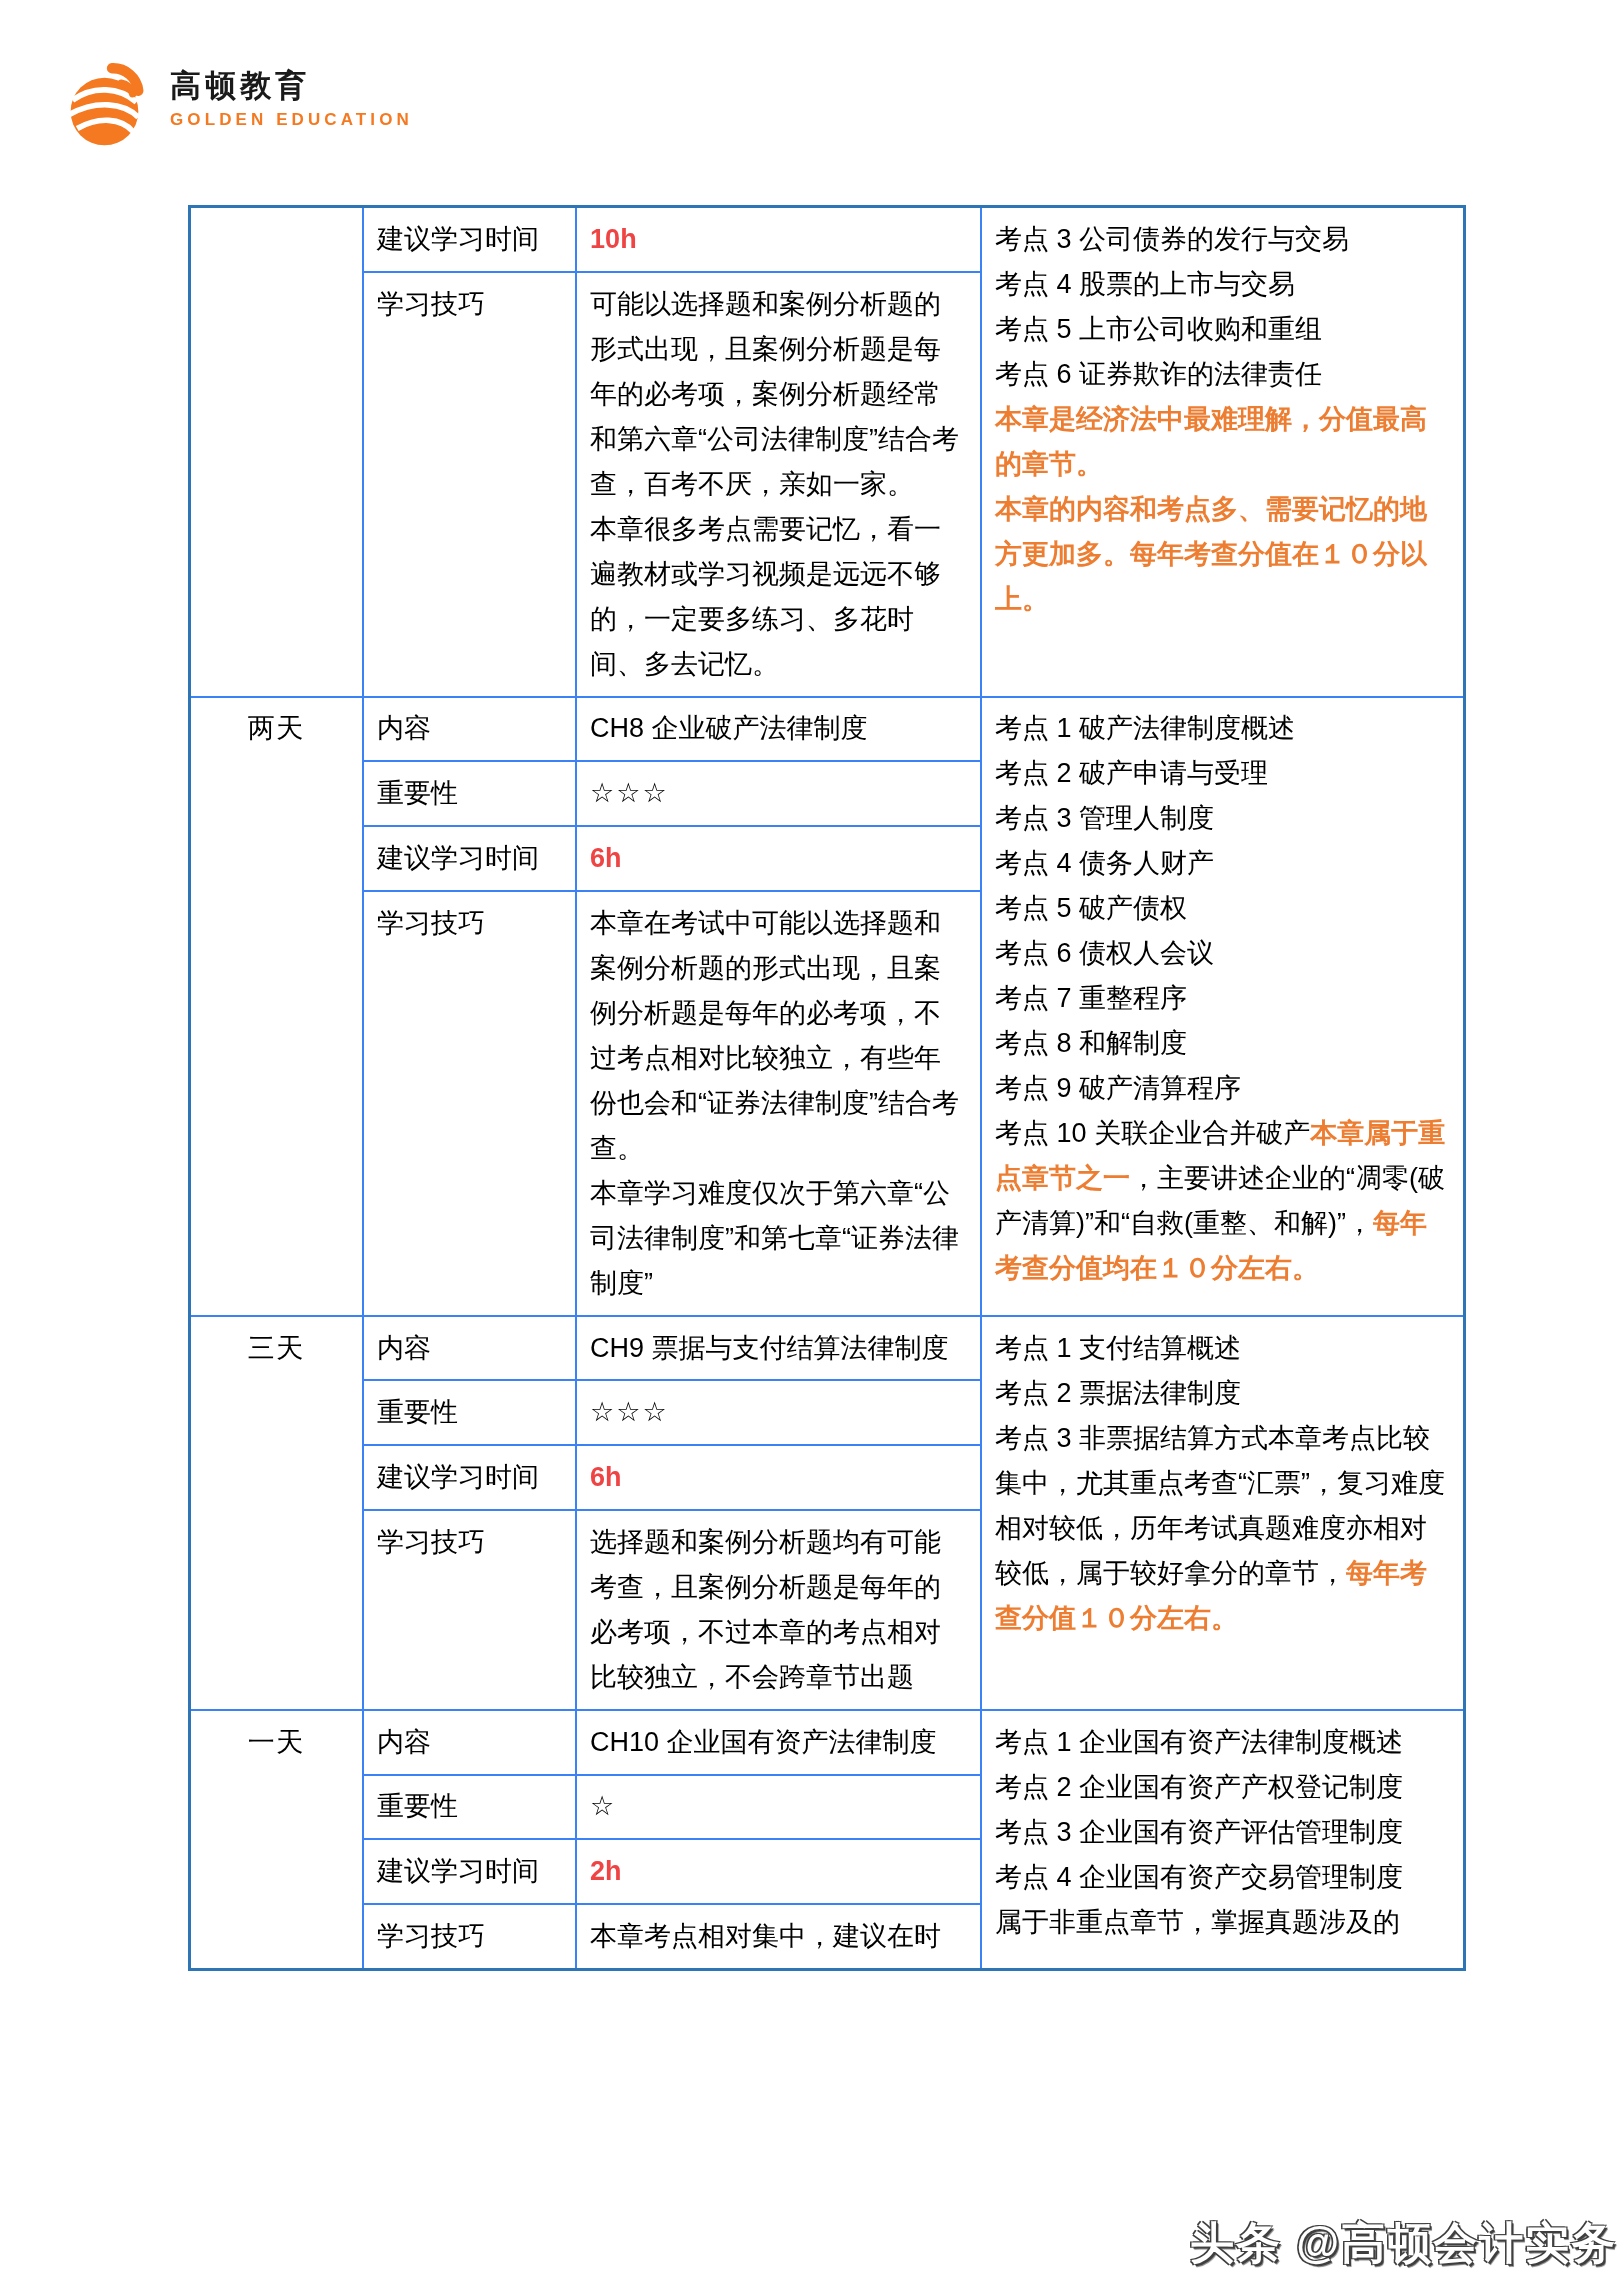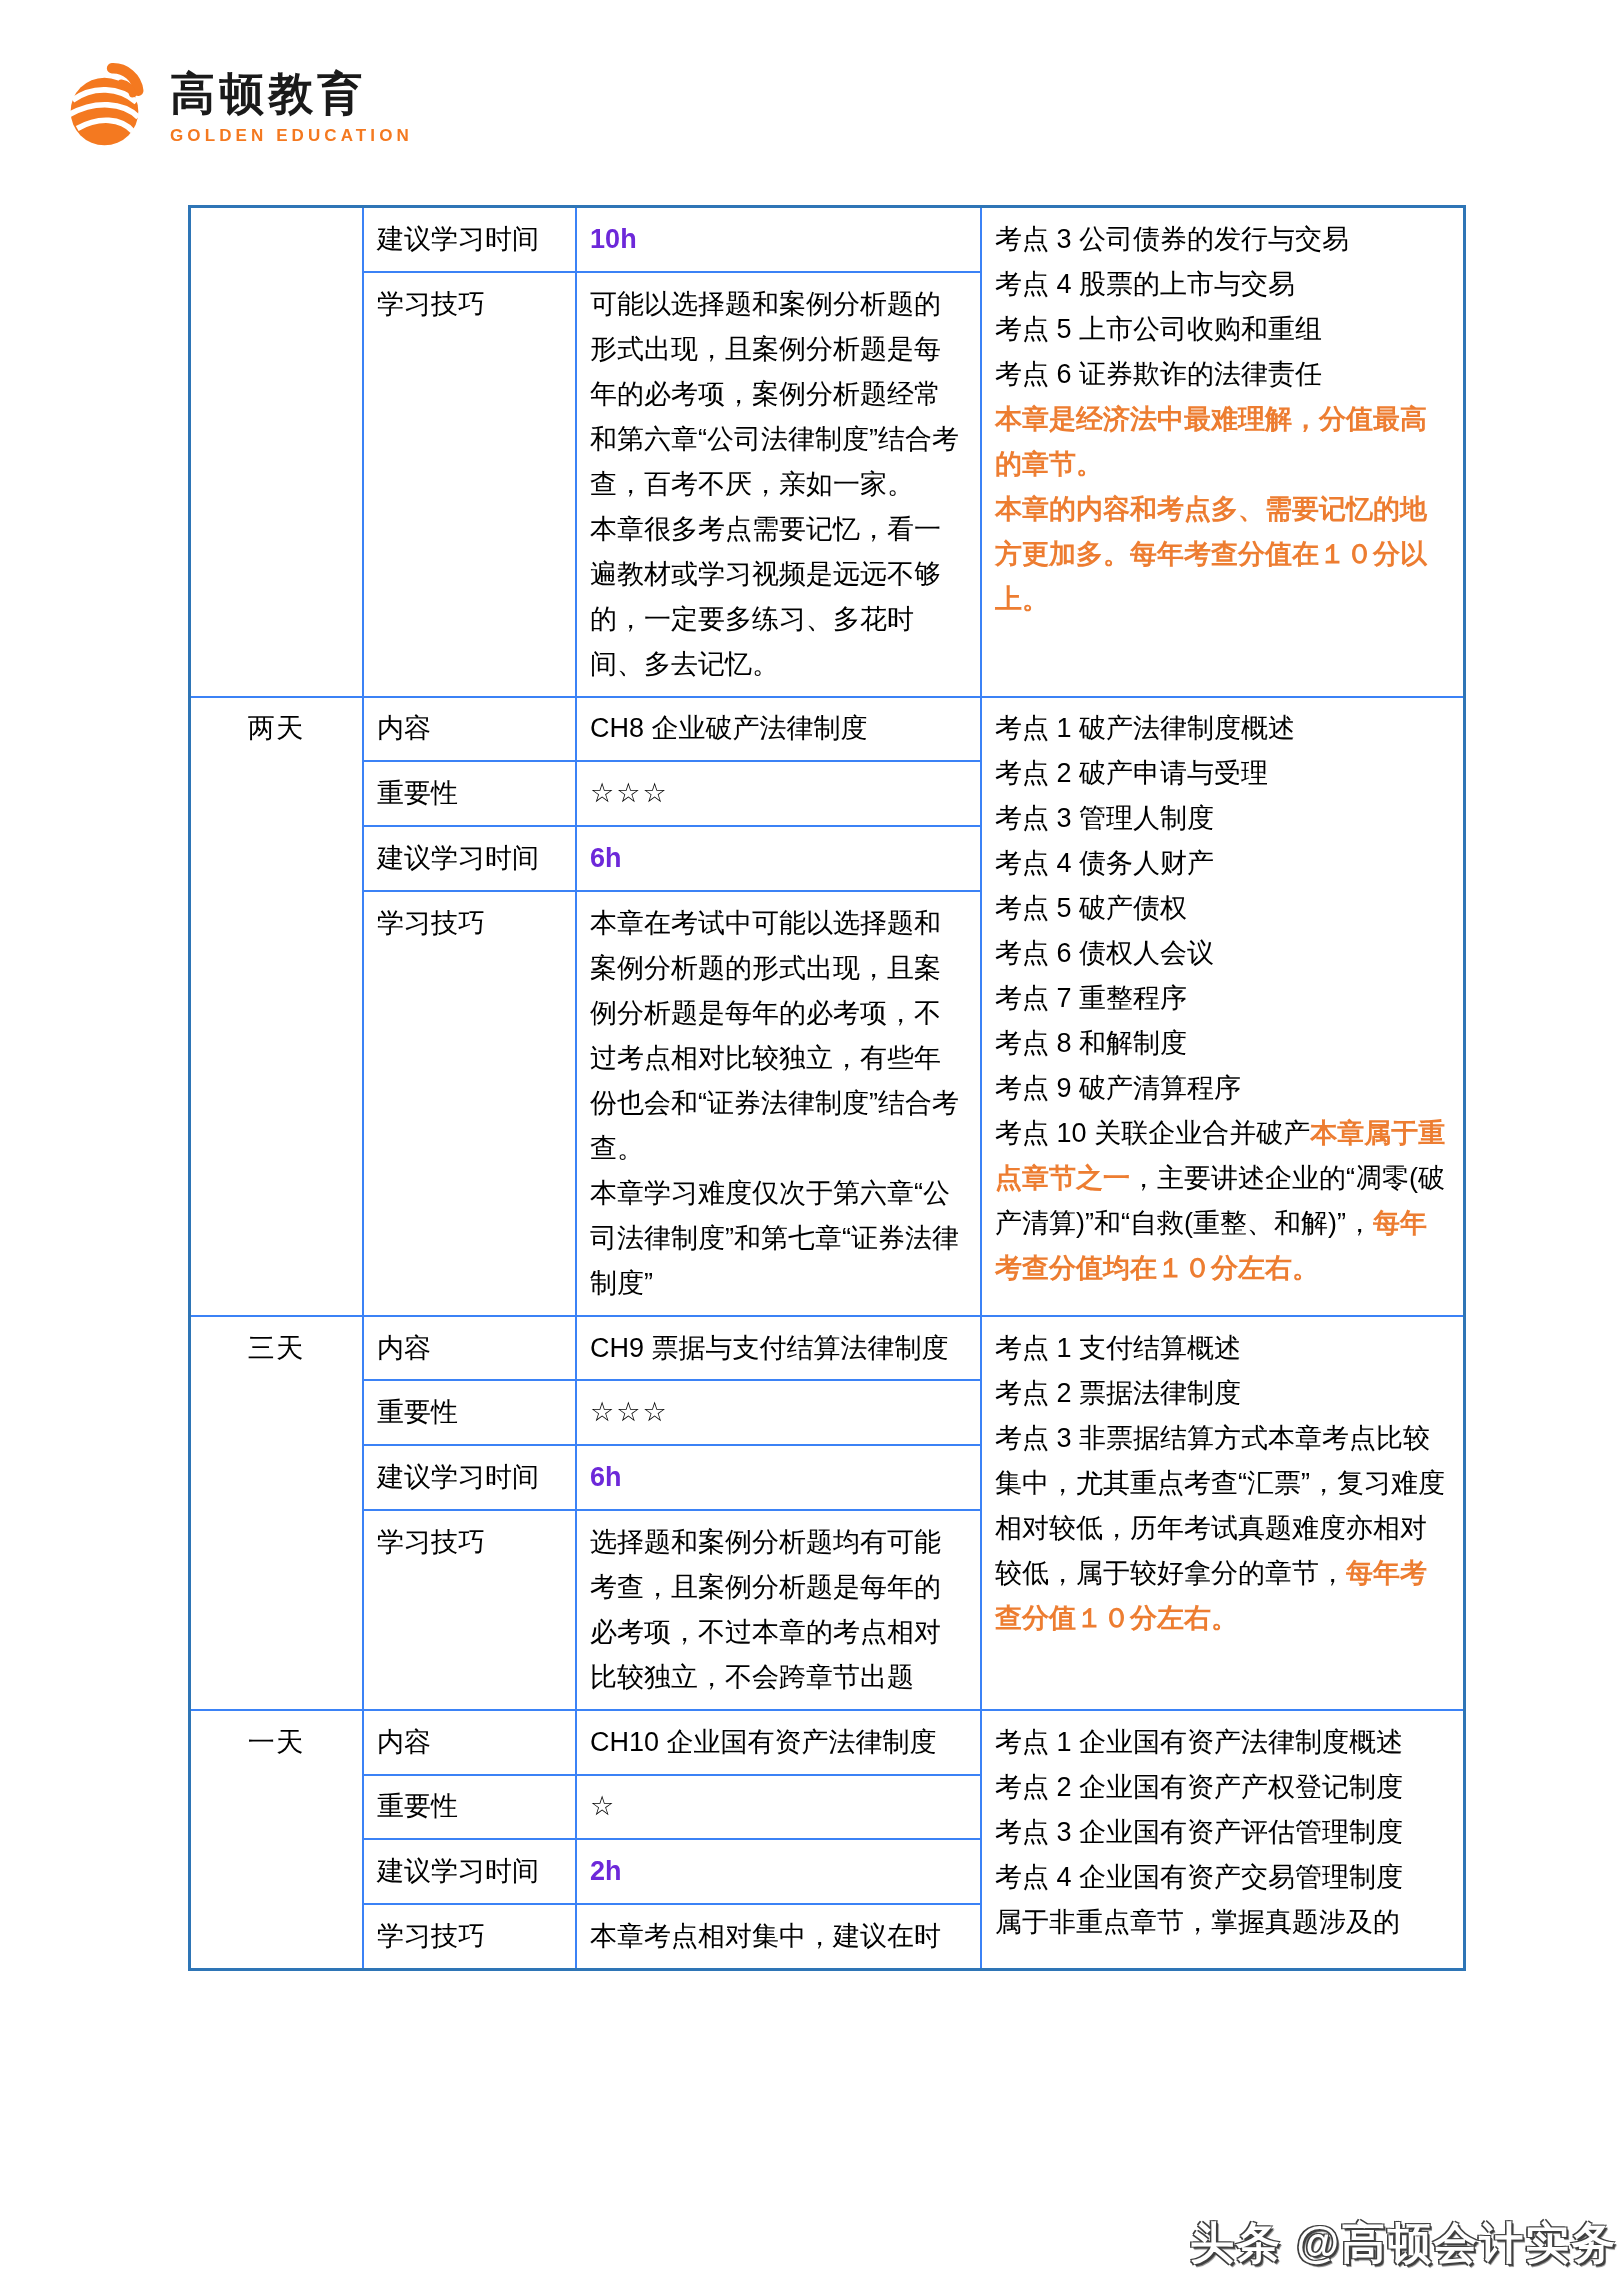--- a/index.html
+++ b/index.html
@@ -4,21 +4,21 @@
 <style>
   html,body{margin:0;padding:0;}
   body{
     width:1623px;height:2295px;position:relative;background:#ffffff;
     font-family:"Liberation Sans","DejaVu Sans",sans-serif;color:#000;
   }
   
   .logo{position:absolute;left:65px;top:57px;display:flex;align-items:flex-start;}
   .logo-icon{width:94px;height:94px;flex:0 0 auto;}
   .logo-text{margin-left:11px;padding-top:12.3px;}
-  .logo-title{font-size:45px;font-weight:bold;color:#1a1a1a;letter-spacing:4.1px;line-height:1.1;}
+  .logo-title{font-size:31px;font-weight:bold;color:#1a1a1a;letter-spacing:4.1px;line-height:1.1;}
   .logo-sub{font-size:17px;font-weight:bold;color:#F47920;letter-spacing:4.1px;margin-top:7px;}
   
   table.plan{
     position:absolute;left:188px;top:205px;width:1276px;
     border-collapse:collapse;table-layout:fixed;
     border:3.4px solid #2E75B6;
   }
   table.plan td{
     border:2px solid #3b82f6;
     vertical-align:top;
@@ -27,21 +27,21 @@
     word-break:break-word;
   }
   col.c-day{width:173px;}
   col.c-lbl{width:213px;}
   col.c-val{width:405px;}
   col.c-right{width:484px;}
   td.day{vertical-align:middle;text-align:center;font-size:29px;letter-spacing:1.4px;}
   td.lbl{white-space:nowrap;overflow:hidden;}
   td.right-cell{padding:10.2px 33px 10.2px 16.4px;margin-left:48px;}
   td.right-cell p,td.val p{margin:0;}
-  .hours{color:#6d28d9;font-weight:bold;}
+  .hours{color:#ef4444;font-weight:bold;}
   .em{color:#ED7D31;font-weight:bold;}
   .stars{font-size:30px;letter-spacing:2px;}
   tr.hrow td{height:44px;}
   tr.hrow-tight td{height:35px;}
   
   .footer-credit{
     position:absolute;left:1190px;top:2214px;
     font-size:44px;font-weight:bold;letter-spacing:2px;
     color:#ffffff;
     text-shadow:

